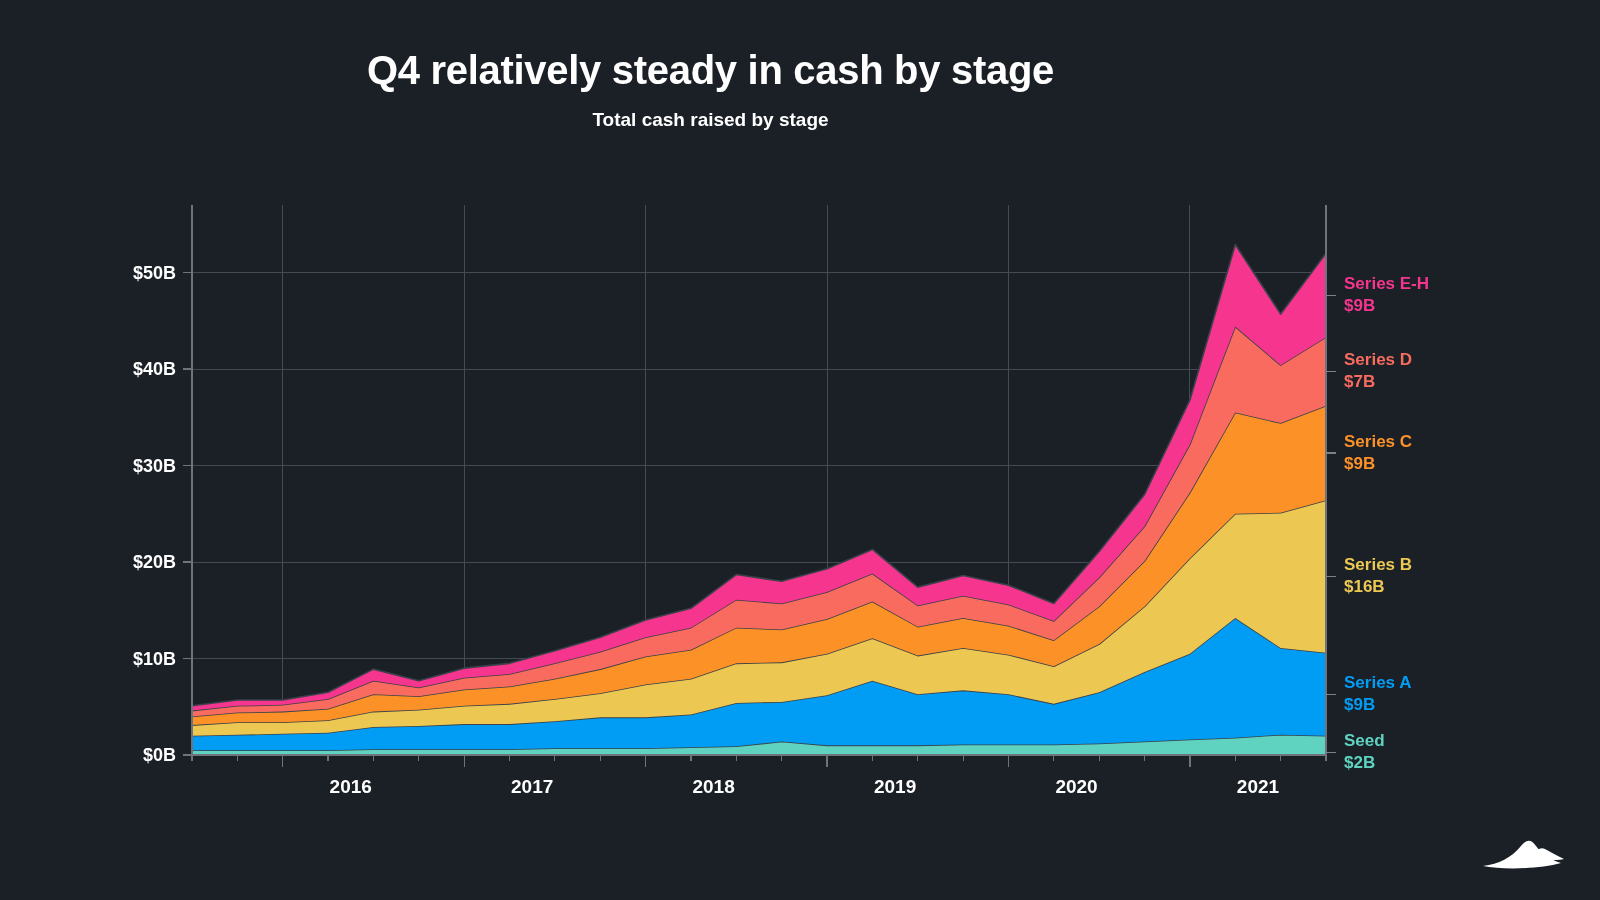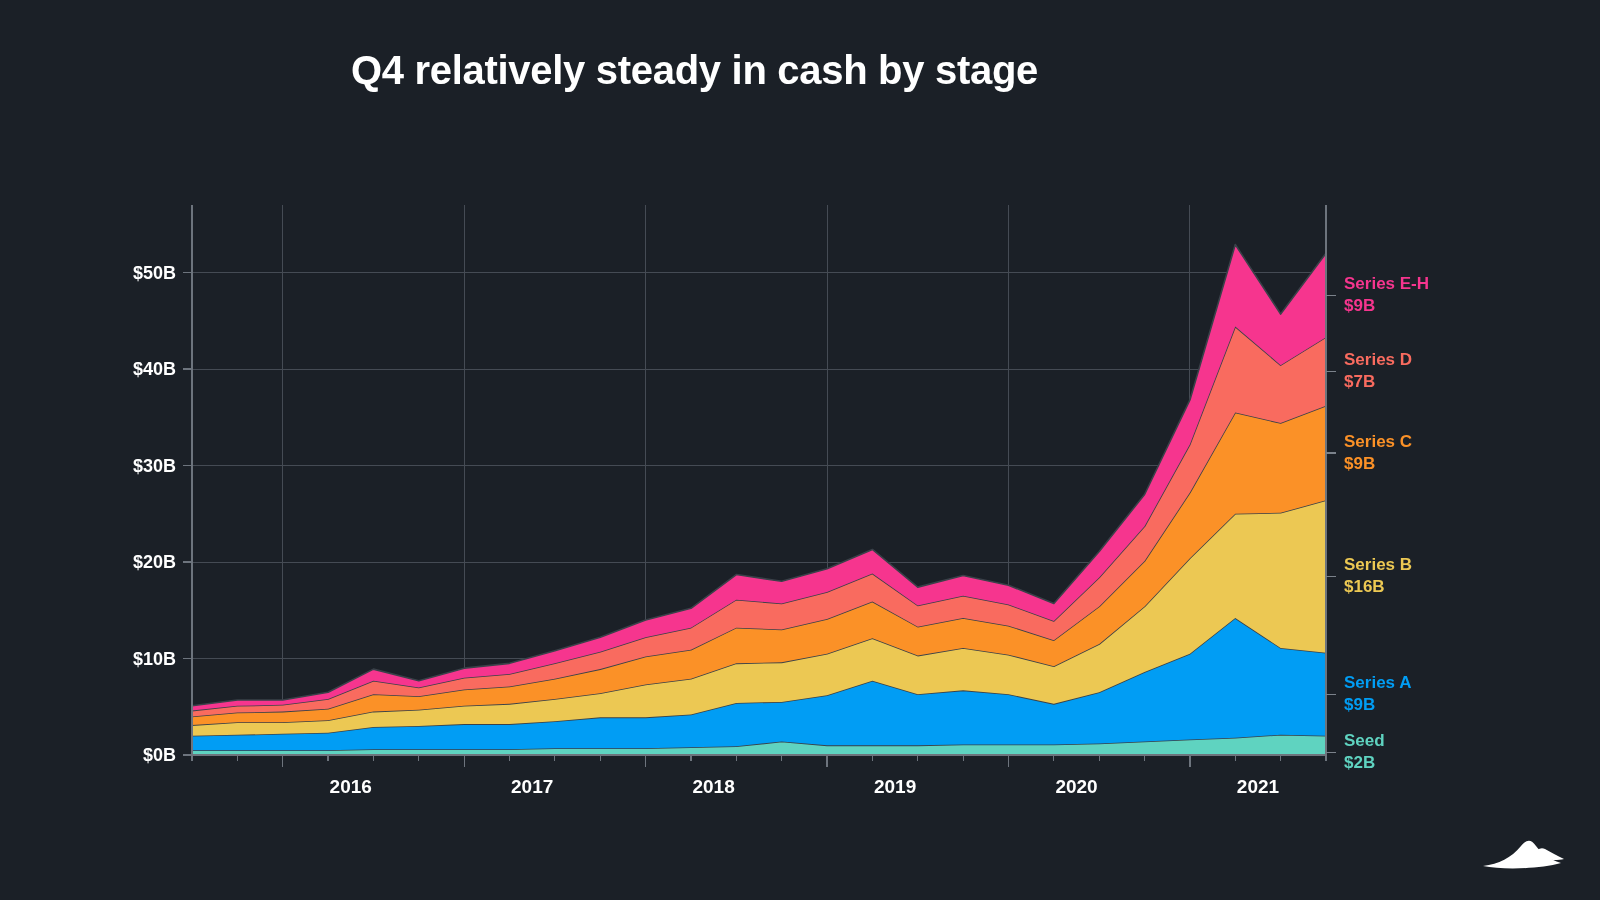--- a/index.html
+++ b/index.html
@@ -20,21 +20,21 @@
     position: relative;
     width: 1600px;
     height: 900px;
     background: #1b2027;
   }
 
   
   .header {
     position: absolute;
     top: 48px;
-    left: 0;
+    left: 16px;
     width: 1389px;
     text-align: center;
   }
   .chart-title {
     font-size: 40px;
     font-weight: bold;
     letter-spacing: -0.3px;
     color: #ffffff;
     margin: 0;
     line-height: 1.12;
@@ -115,20 +115,21 @@
     height: 42px;
   }
 </style>
 </head>
 <body>
 
 <div id="stage">
 
   <div class="header">
     <h1 class="chart-title">Q4 relatively steady in cash by stage</h1>
+    <p class="chart-subtitle">Total cash raised by stage</p>
   </div>
 
   <div id="plot-wrap">
     <svg class="figure" id="figure" width="1600" height="900">
         <g>
           <line x1="192" y1="755" x2="1326" y2="755" class="grid-line"></line>
           <line x1="192" y1="658.5087719298245" x2="1326" y2="658.5087719298245" class="grid-line"></line>
           <line x1="192" y1="562.0175438596491" x2="1326" y2="562.0175438596491" class="grid-line"></line>
           <line x1="192" y1="465.5263157894737" x2="1326" y2="465.5263157894737" class="grid-line"></line>
           <line x1="192" y1="369.03508771929825" x2="1326" y2="369.03508771929825" class="grid-line"></line>

